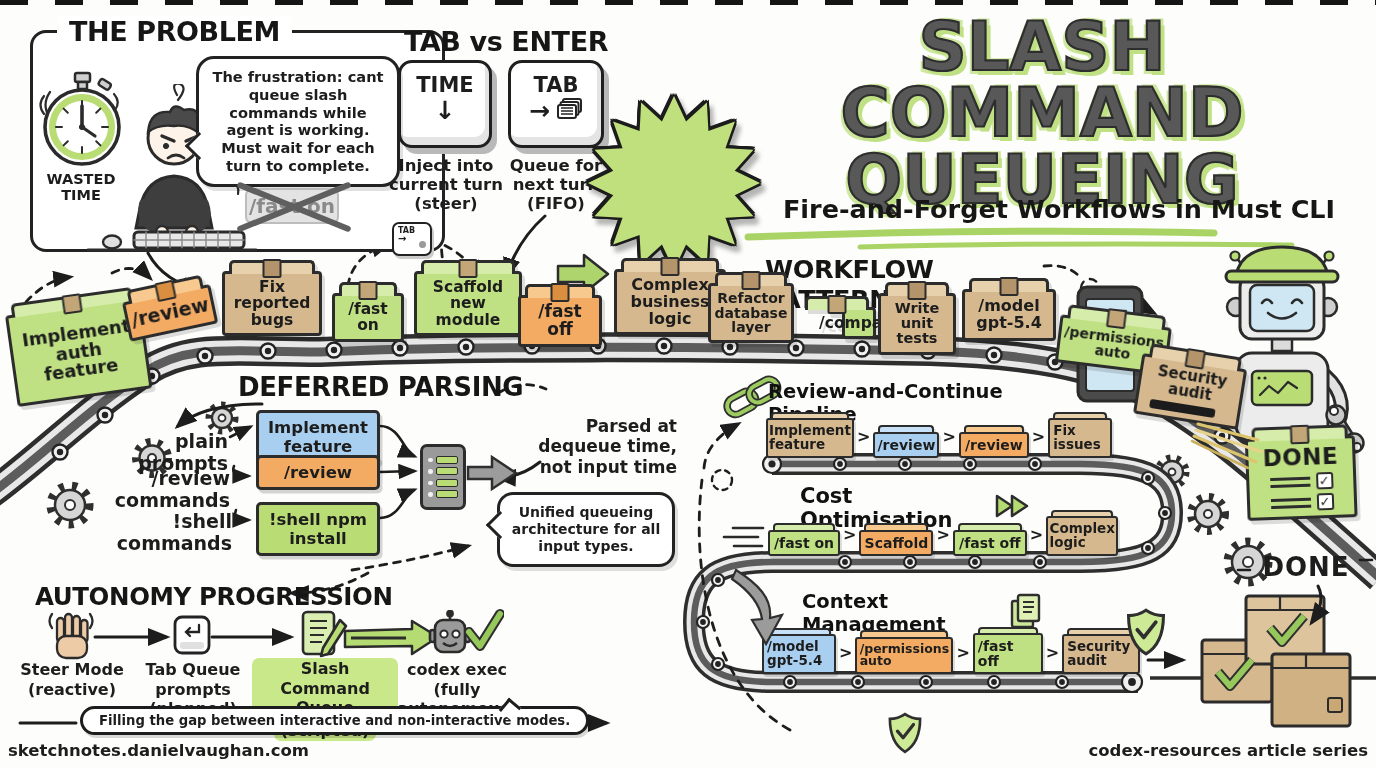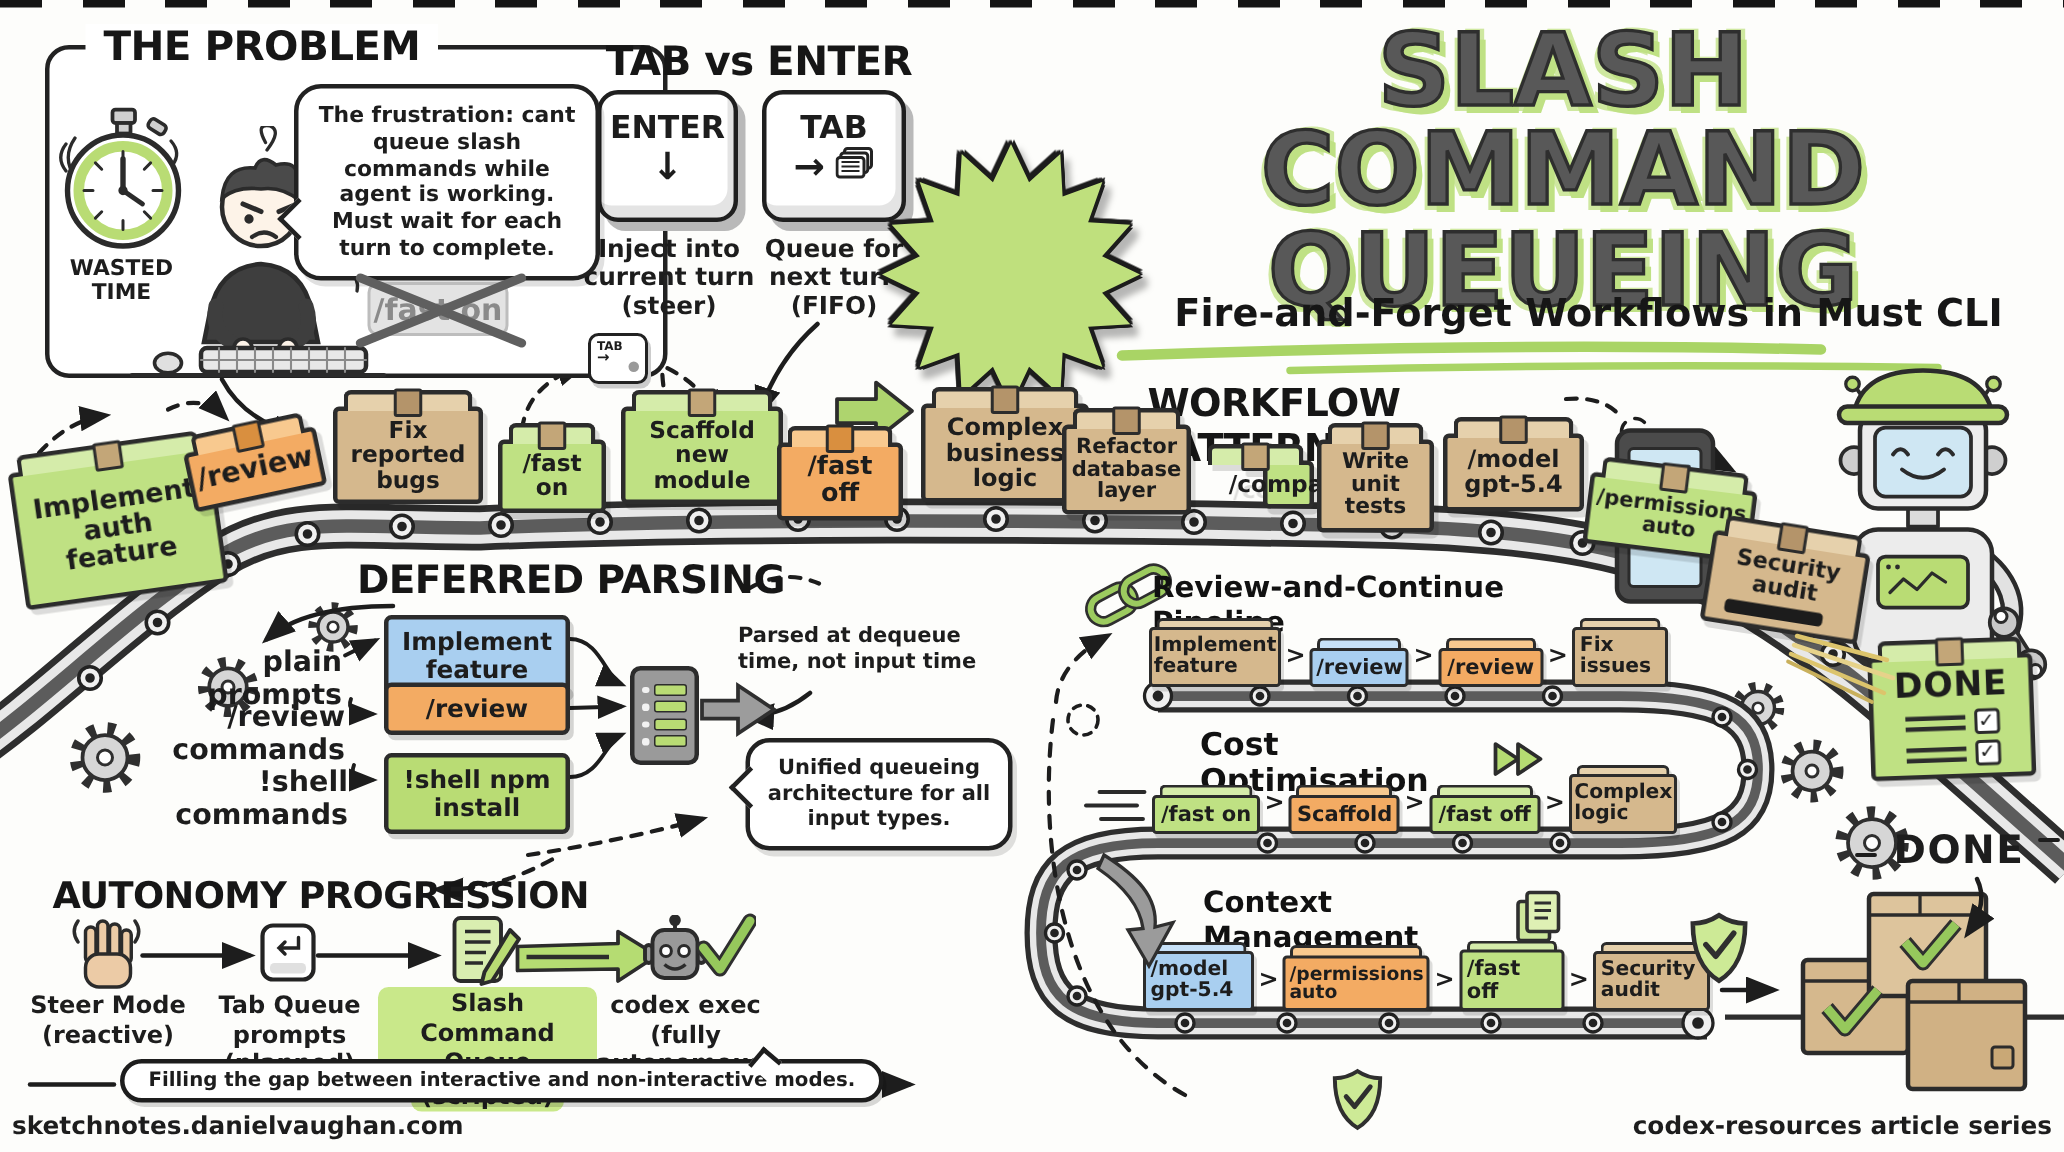--- a/index.html
+++ b/index.html
@@ -102,22 +102,22 @@
   .dp-label { position:absolute; font-weight:bold; font-size:19px; text-align:right; z-index:2; }
   .dp-box { position:absolute; border:3px solid #2c2c2c; border-radius:5px; font-weight:bold;
     text-align:center; padding:5px 6px; font-size:16.5px; z-index:3; box-shadow:2.5px 3.5px 0 rgba(0,0,0,.16); }
   .dp-blue { background:#a9cff0; } .dp-orange { background:#f3ab63; } .dp-green { background:#b9dc74; }
   .queue-icon { position:absolute; left:420px; top:444px; width:46px; height:66px; background:#9a9a9a;
     border:3px solid #2c2c2c; border-radius:7px; z-index:3; display:flex; flex-direction:column;
     justify-content:center; gap:3.5px; padding:4px 5px; }
   .qrow { display:flex; align-items:center; gap:3px; }
   .qrow i { display:block; width:4.5px; height:4.5px; border-radius:50%; background:#f2f2f2; }
   .qrow b { display:block; flex:1; height:8px; background:#b9dc74; border:1.6px solid #2c2c2c; border-radius:2px; }
-  .dp-note { position:absolute; left:492px; top:416px; width:172px; text-align:left;
-    font-size:14px; font-weight:bold; line-height:1.2; z-index:2; }
+  .dp-note { position:absolute; left:505px; top:416px; width:172px; text-align:right;
+    font-size:17px; font-weight:bold; line-height:1.2; z-index:2; }
   .dp-bubble { left:497px; top:492px; width:178px; padding:9px 8px; font-size:14px; line-height:1.22; border-radius:16px; }
   .dp-bubble::after { left:-10px; top:20px; border-left:3.2px solid #222; border-bottom:3.2px solid #222; }
 
   
   .pipe-title { position:absolute; display:flex; align-items:center; justify-content:center; gap:8px;
     font-weight:bold; font-size:19.5px; z-index:2; color:#111; }
   .prow { position:absolute; display:flex; align-items:flex-end; gap:3px; z-index:3; }
   .pbox { display:flex; flex-direction:column; filter: drop-shadow(2px 3px 0 rgba(0,0,0,.13)); }
   .pbox .plid { display:block; height:9px; margin:0 5px -2.5px 5px; background:var(--lid);
     border:2.5px solid #2c2c2c; border-bottom:none; border-radius:4px 4px 0 0; }
@@ -482,21 +482,21 @@
 </div>
 <div class="bubble problem-bubble">The frustration: cant queue slash commands while agent is working. Must wait for each turn to complete.</div>
 <div class="crossed">
   <span>/fast on</span>
   <i class="x1"></i>
   <i class="x2"></i>
 </div>
 
 <h2 class="h abs tve-h">TAB vs ENTER</h2>
 <div class="keycap" style="left:398px; top:60px;">
-  <div class="klabel">ENTER</div>
+  <div class="klabel">TIME</div>
   <div class="ksym">↓</div>
 </div>
 <div class="keycap" style="left:508px; top:60px; width:96px;">
   <div class="klabel">TAB</div>
   <div class="ksym-row">
     <span class="ksym">→</span>
     <span>
       <svg width="26" height="24" viewBox="0 0 26 24">
           <g fill="#fff" stroke="#232323" stroke-width="2">
         <rect x="6" y="2" width="18" height="13" rx="2"></rect>

